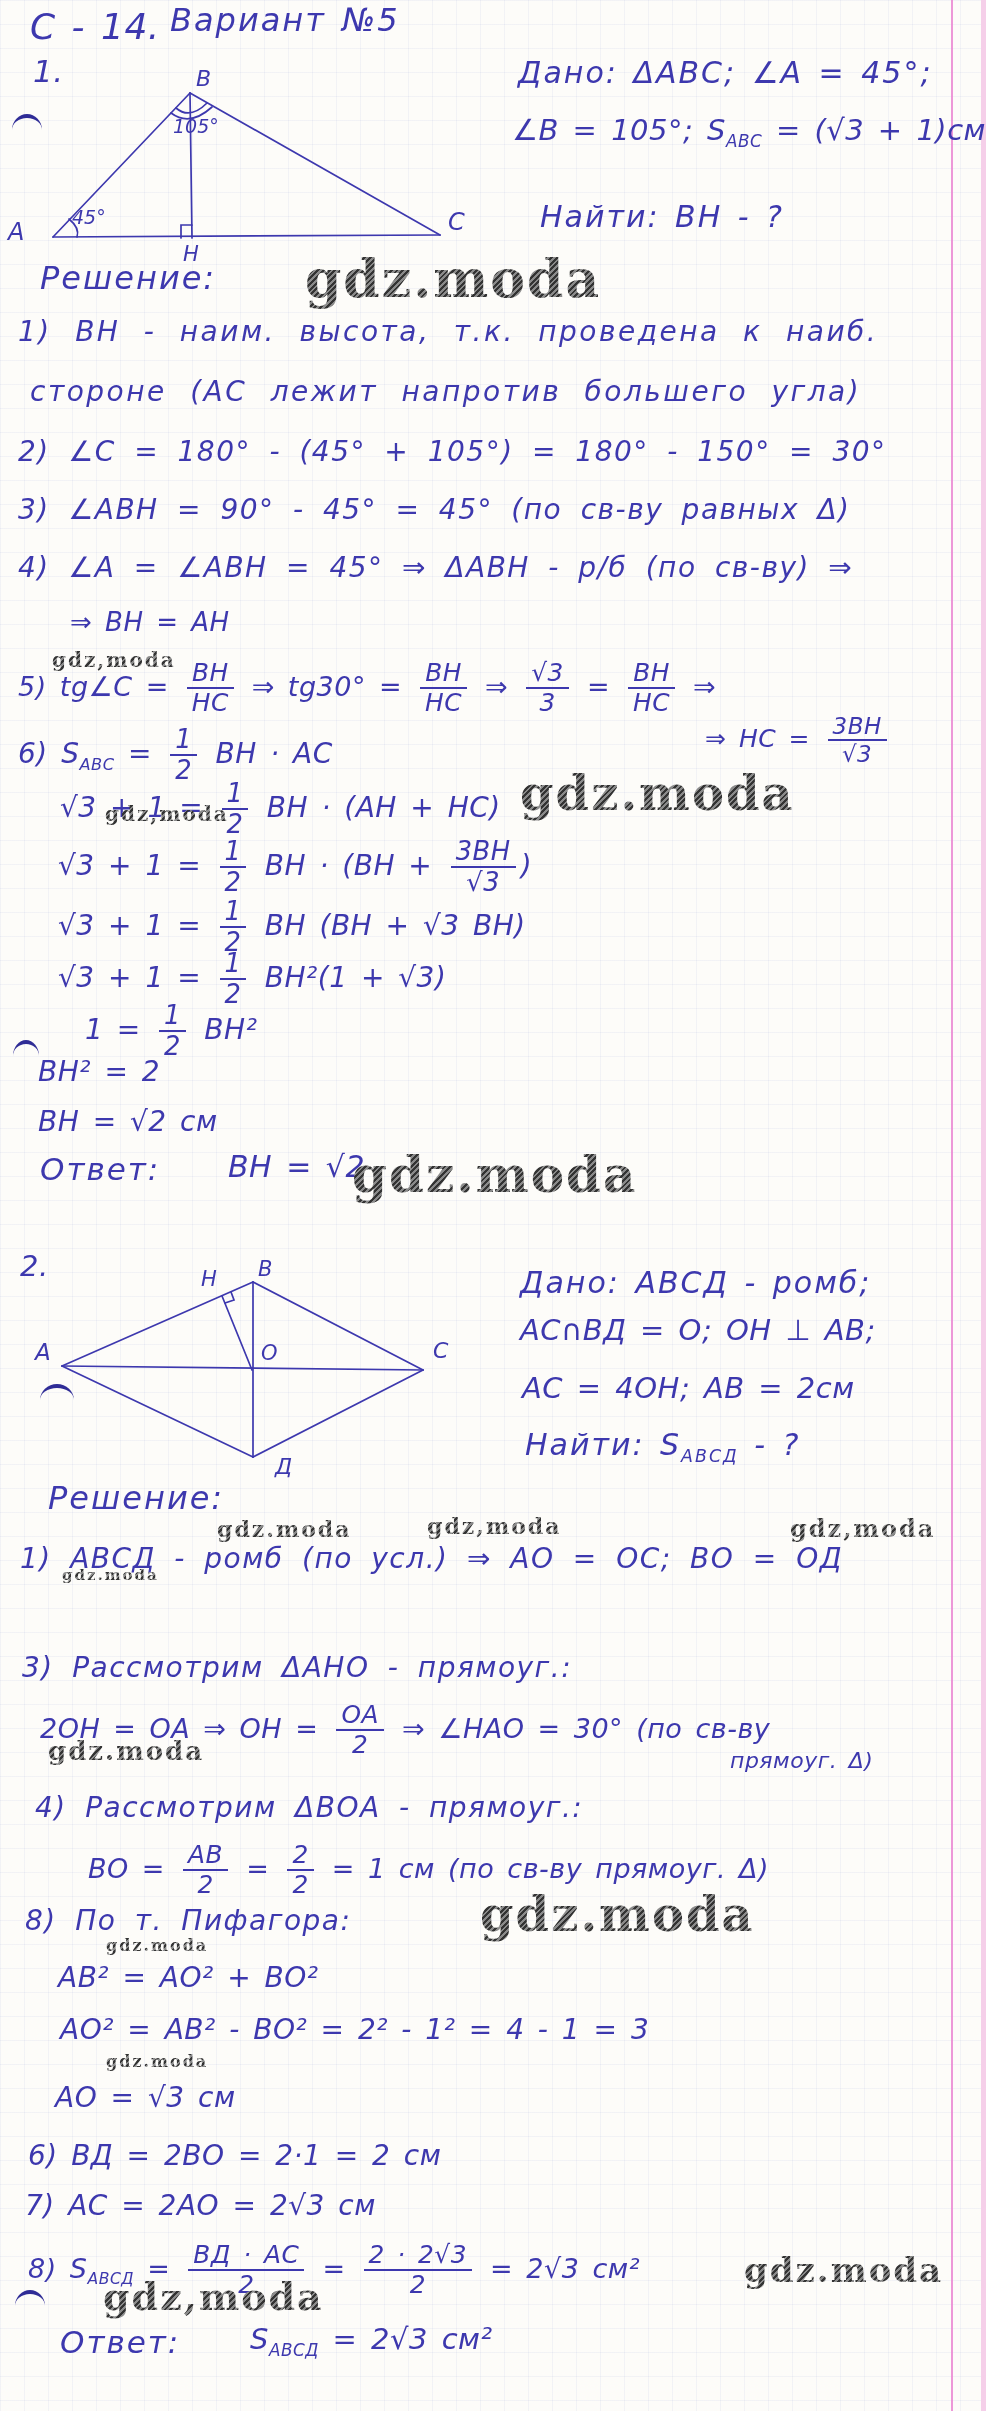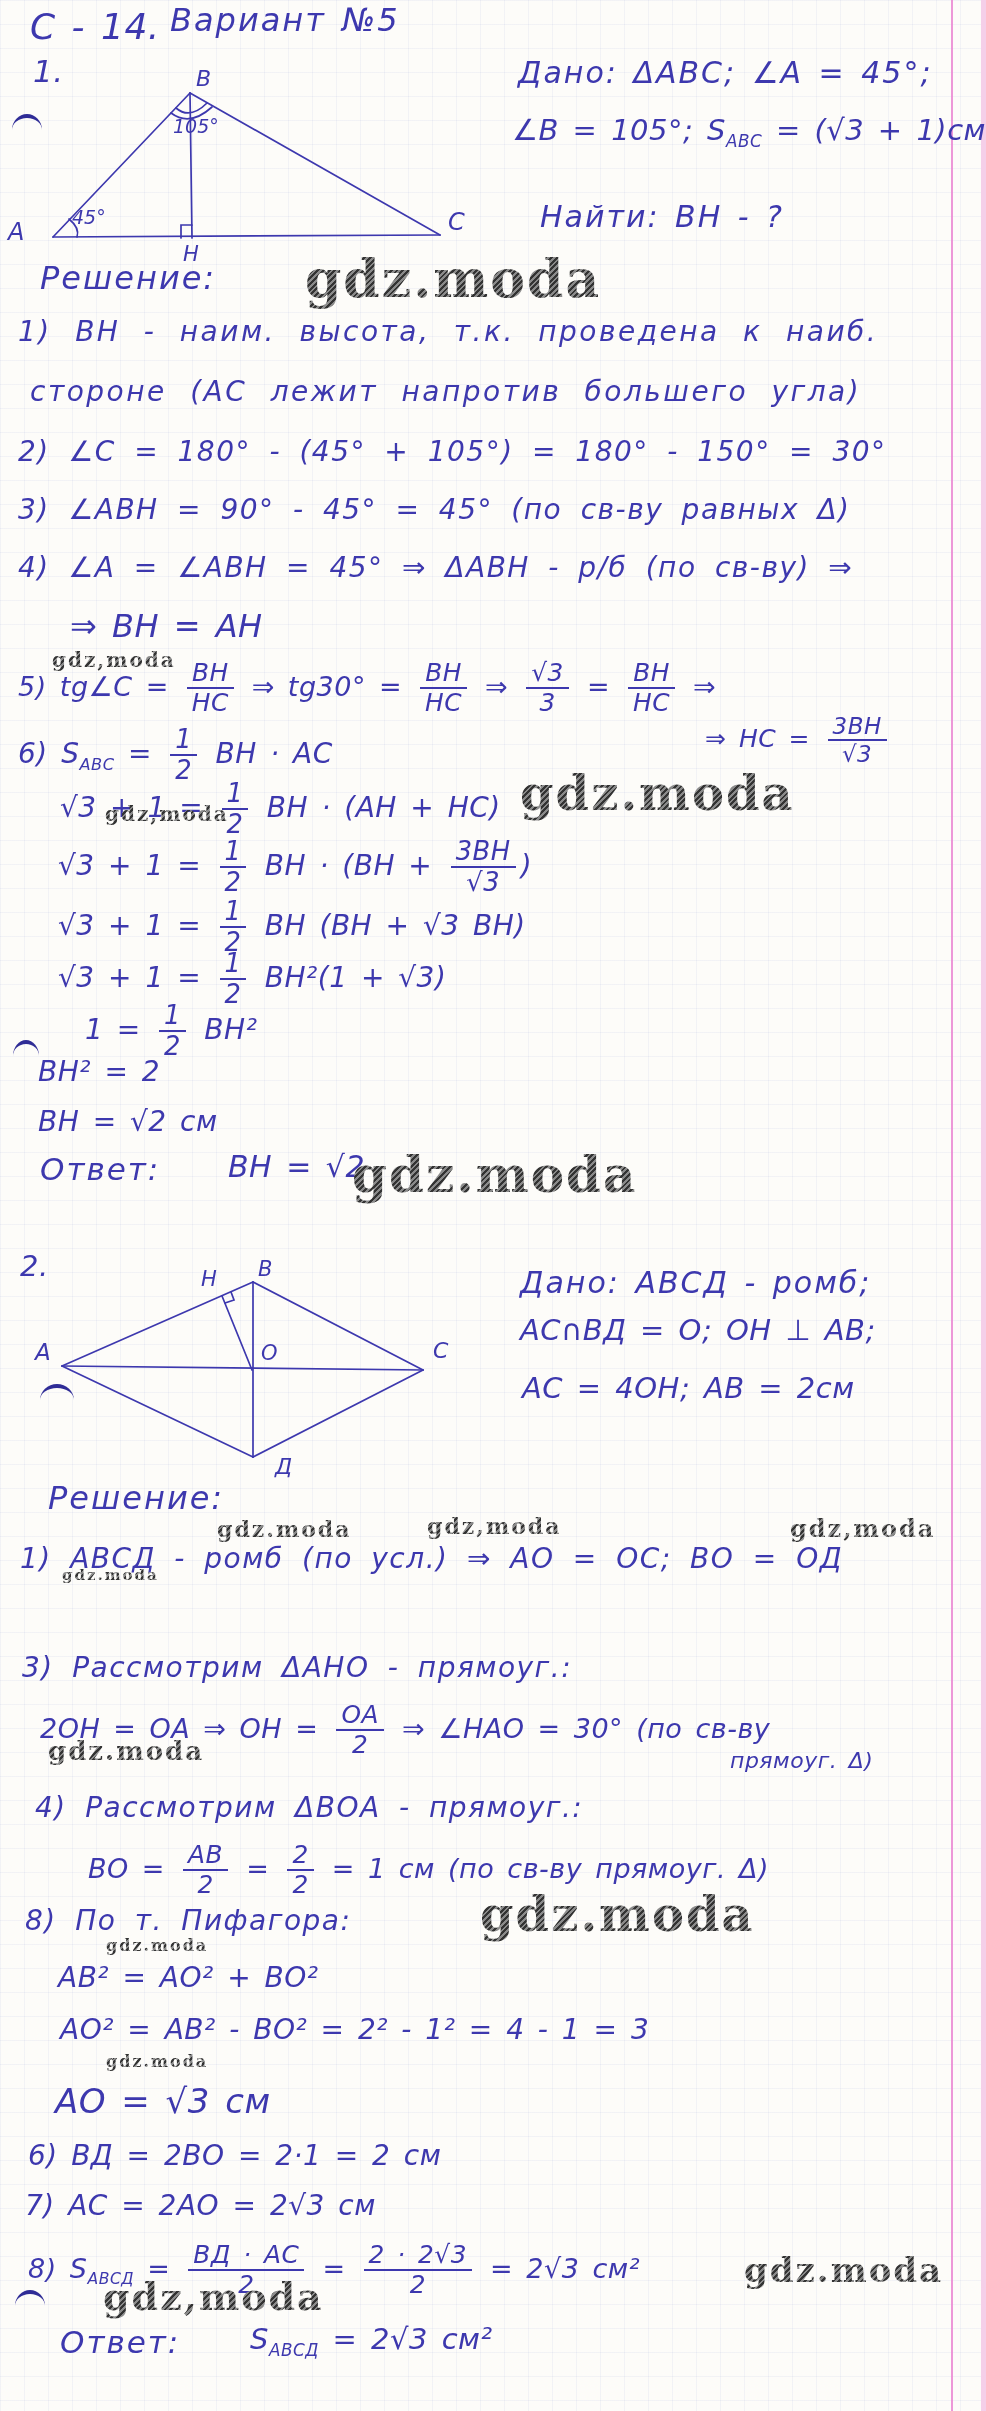--- a/index.html
+++ b/index.html
@@ -77,21 +77,21 @@
   <div class="hw math" style="left:540px;top:172px;font-size:30px;letter-spacing:2px;margin-top:28px;">Найти:   ВН - ?</div>
 
   <div class="hw" style="left:40px;top:260px;font-size:32px;letter-spacing:2px;">Решение:</div>
   <div class="wm" style="left:305px;top:248px;font-size:52px;">gdz.moda</div>
 
   <div class="hw math wide" style="left:18px;top:316px;font-size:28px;">1) ВН - наим. высота, т.к. проведена к наиб.</div>
   <div class="hw math wide" style="left:30px;top:376px;font-size:28px;">стороне (АС лежит напротив большего угла)</div>
   <div class="hw math mid" style="left:18px;top:436px;font-size:28px;">2) ∠С = 180° - (45° + 105°) = 180° - 150° = 30°</div>
   <div class="hw math mid" style="left:18px;top:494px;font-size:28px;text-align:right;">3) ∠АВН = 90° - 45° = 45° (по св-ву равных Δ)</div>
   <div class="hw math mid" style="left:18px;top:552px;font-size:28px;">4) ∠А = ∠АВН = 45° ⇒ ΔАВН - р/б (по св-ву) ⇒</div>
-  <div class="hw math" style="left:70px;top:608px;font-size:32px;">⇒ ВН = АН</div>
+  <div class="hw math" style="left:70px;top:608px;font-size:26px;">⇒ ВН = АН</div>
   <div class="wm" style="left:52px;top:648px;font-size:20px;">gdz,moda</div>
   <div class="hw math" style="left:18px;top:660px;font-size:27px;">5) tg∠С = <span class="fr">
         <span class="nu">ВН</span>
         <span class="de">НС</span>
       </span> ⇒ tg30° = <span class="fr">
         <span class="nu">ВН</span>
         <span class="de">НС</span>
       </span> ⇒ <span class="fr">
         <span class="nu">√3</span>
         <span class="de">3</span>
@@ -156,20 +156,21 @@
     <text x="243" y="18" font-size="21">В</text>
     <text x="20" y="102" font-size="23">А</text>
     <text x="418" y="100" font-size="22">С</text>
     <text x="246" y="102" font-size="21">О</text>
     <text x="260" y="216" font-size="22">Д</text>
   </svg>
 
   <div class="hw math" style="left:520px;top:1266px;font-size:30px;letter-spacing:2px;">Дано: АВСД - ромб;</div>
   <div class="hw math" style="left:520px;top:1314px;font-size:29px;">АС∩ВД = О;  ОН ⊥ АВ;</div>
   <div class="hw math" style="left:522px;top:1372px;font-size:29px;">АС = 4ОН;  АВ = 2см</div>
+  <div class="hw math" style="left:525px;top:1428px;font-size:30px;letter-spacing:2px;">Найти:   S<sub>АВСД</sub> - ?</div>
 
   <div class="hw" style="left:48px;top:1480px;font-size:32px;letter-spacing:2px;">Решение:</div>
 
   <div class="wm" style="left:217px;top:1516px;font-size:22px;">gdz.moda</div>
   <div class="wm" style="left:427px;top:1513px;font-size:22px;">gdz,moda</div>
   <div class="wm" style="left:790px;top:1514px;font-size:24px;">gdz,moda</div>
 
   <div class="hw math mid" style="left:20px;top:1543px;font-size:28px;">1) АВСД - ромб (по усл.) ⇒ АО = ОС; ВО = ОД</div>
   <div class="wm" style="left:62px;top:1566px;font-size:15px;">gdz.moda</div>
   <div class="hw math mid" style="left:22px;top:1652px;font-size:28px;">3) Рассмотрим  ΔАНО - прямоуг.:</div>
@@ -186,21 +187,21 @@
       </span> = <span class="fr">
         <span class="nu">2</span>
         <span class="de">2</span>
       </span> = 1 см  (по св-ву прямоуг. Δ)</div>
   <div class="hw math mid" style="left:25px;top:1905px;font-size:28px;">8) По т. Пифагора:</div>
   <div class="wm" style="left:480px;top:1886px;font-size:48px;">gdz.moda</div>
   <div class="wm" style="left:106px;top:1936px;font-size:16px;">gdz.moda</div>
   <div class="hw math" style="left:58px;top:1962px;font-size:28px;">АВ² = АО² + ВО²</div>
   <div class="hw math" style="left:60px;top:2014px;font-size:28px;">АО² = АВ² - ВО² = 2² - 1² = 4 - 1 = 3</div>
   <div class="wm" style="left:106px;top:2052px;font-size:16px;">gdz.moda</div>
-  <div class="hw math" style="left:55px;top:2082px;font-size:34px;">АО = √3 см</div>
+  <div class="hw math" style="left:55px;top:2082px;font-size:28px;">АО = √3 см</div>
   <div class="hw math" style="left:28px;top:2140px;font-size:28px;">6) ВД = 2ВО = 2·1 = 2 см</div>
   <div class="hw math" style="left:25px;top:2190px;font-size:28px;">7) АС = 2АО = 2√3 см</div>
   <div class="hw math" style="left:28px;top:2242px;font-size:27px;">8) S<sub>АВСД</sub> = <span class="fr">
         <span class="nu">ВД · АС</span>
         <span class="de">2</span>
       </span> = <span class="fr">
         <span class="nu">2 · 2√3</span>
         <span class="de">2</span>
       </span> = 2√3 см²</div>
   <div class="wm" style="left:103px;top:2274px;font-size:38px;">gdz,moda</div>

